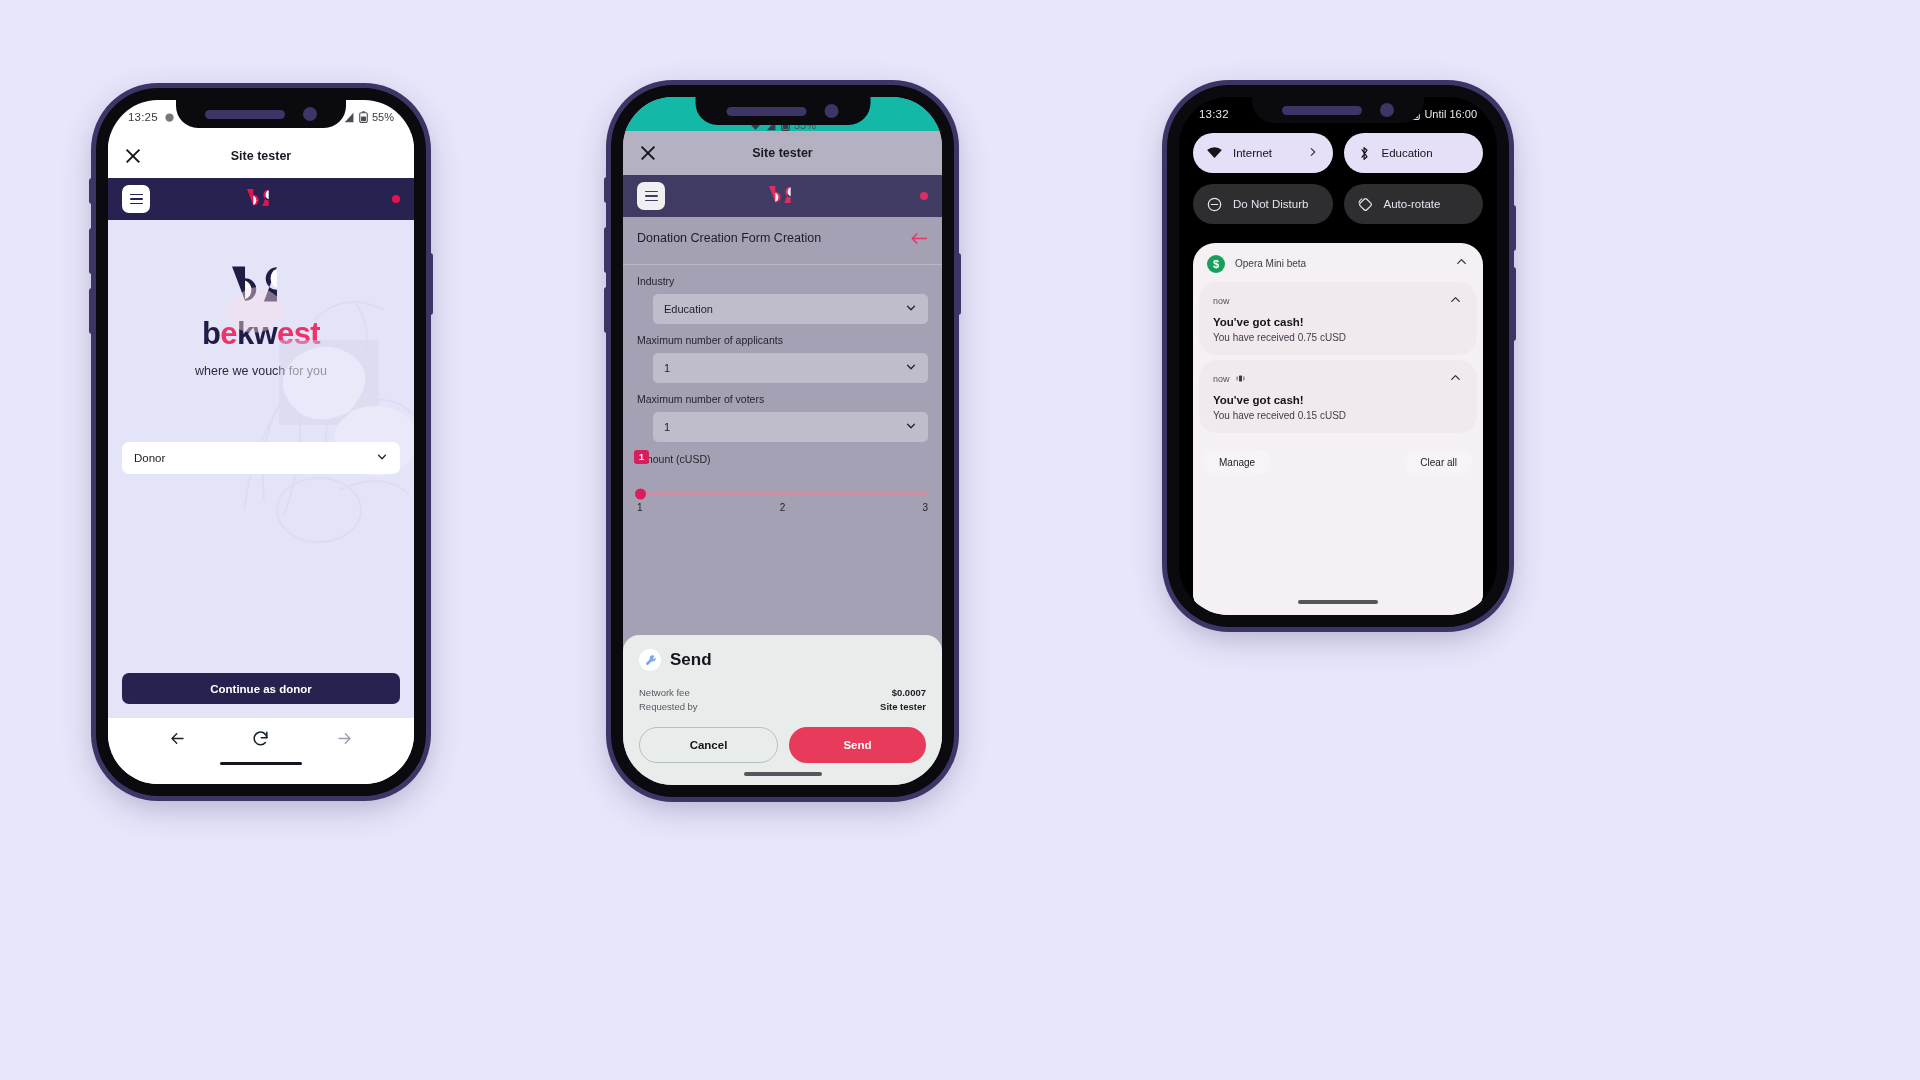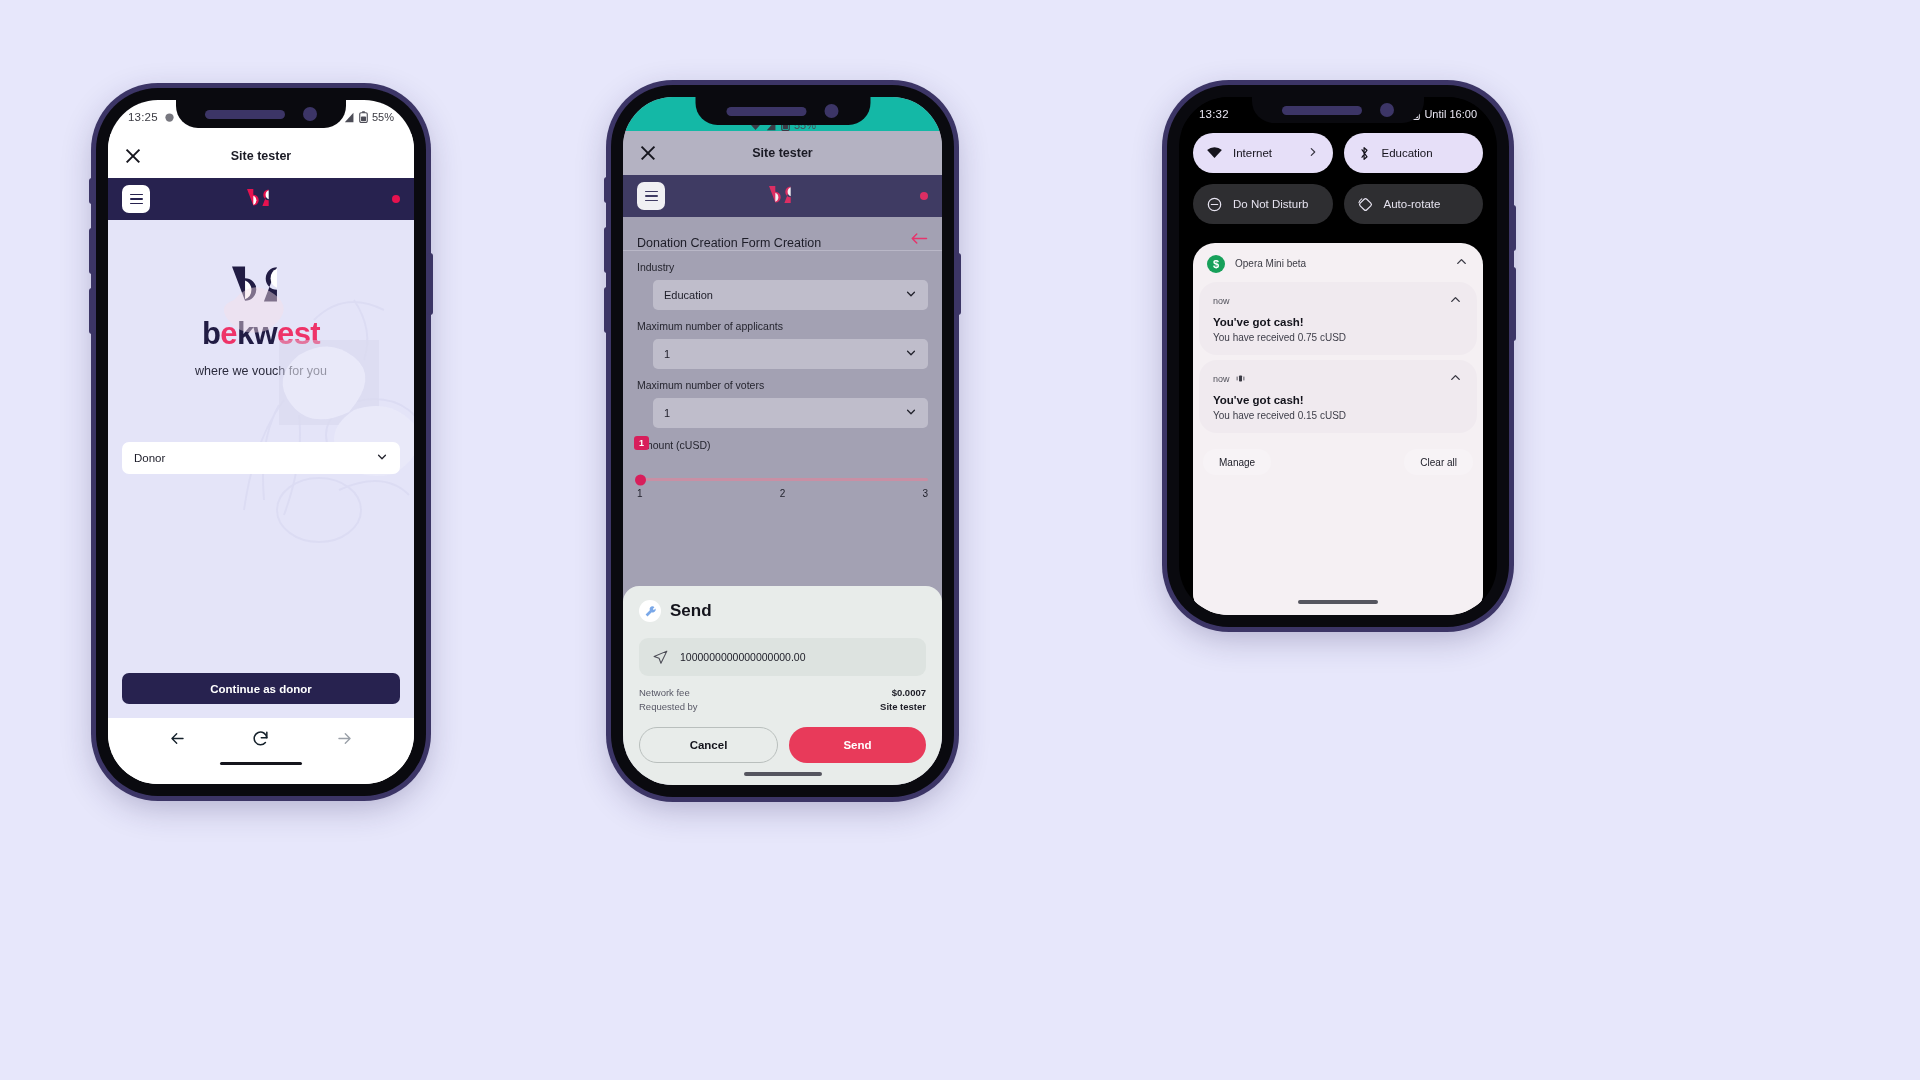--- a/index.html
+++ b/index.html
@@ -129,21 +129,21 @@
   
   #phone2 { left: 611px; top: 85px; width: 343px; height: 712px; }
   #phone2 .screen { background: #b0aec0; }
   #phone2 .statusbar { background: #14b8a6; color: #4a4a55; flex-direction: column; }
   #phone2 .browser-bar { background: #b4b2c2; }
   #phone2 .browser-bar .title { color: #1a1a24; }
   #phone2 .app-header { background: #27224f; opacity: .82; }
   .scrim-page { flex: 1; background: #a3a1b3; position: relative; overflow: hidden; }
 
   .form-title-row {
-    display: flex; align-items: flex-end; padding: 14px 14px 0;
+    display: flex; align-items: flex-start; padding: 14px 14px 14px;
     border-bottom: 1px solid #b9b7c7;
   }
   .form-title { font-size: 12.5px; color: #1d1d28; }
   .back-arrow { margin-left: auto; cursor: pointer; }
 
   .fgroup { padding: 10px 14px 0; }
   .flabel { font-size: 10.5px; color: #25252f; margin-bottom: 7px; }
   .fselect {
     height: 30px; background: #bfbdcb; border-radius: 5px;
     display: flex; align-items: center; padding: 0 11px;
@@ -516,28 +516,20 @@
 
         <div class="sheet">
           <div class="sheet-head">
             <div class="sheet-appicon">
               <svg width="13" height="13" viewBox="0 0 16 16">
                   <path d="M10.5 1.5a3.6 3.6 0 0 0-3.3 5L2 11.7 4.3 14l5.2-5.2a3.6 3.6 0 0 0 4.7-4.6l-2 2-1.4-1.4 2-2a3.6 3.6 0 0 0-2.3-1.3z" fill="#7aa8e8"></path>
                 </svg>
             </div>
             <div class="sheet-title">Send</div>
           </div>
-          <div class="amount-box">
-            <span class="ic">
-              <svg width="17" height="17" viewBox="0 0 24 24">
-                  <path d="M21 3L3 10.5l7 2.6 2.6 7z" fill="none" stroke="#4b4b55" stroke-width="1.5" stroke-linejoin="round"></path>
-                </svg>
-            </span>
-            <span class="amount-val">1000000000000000000.00</span>
-          </div>
           <div class="kv">
             <span>Network fee</span>
             <span class="v">$0.0007</span>
           </div>
           <div class="kv">
             <span>Requested by</span>
             <span class="v">Site tester</span>
           </div>
           <div class="sheet-btns">
             <button class="sbtn cancel">Cancel</button>

